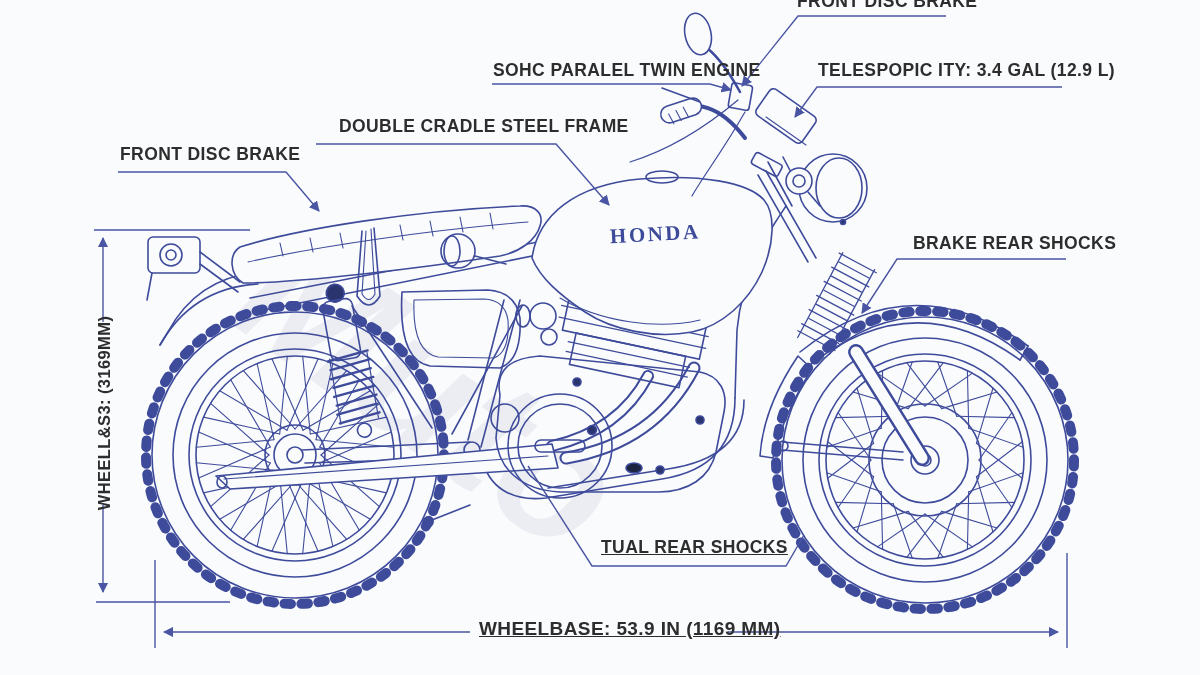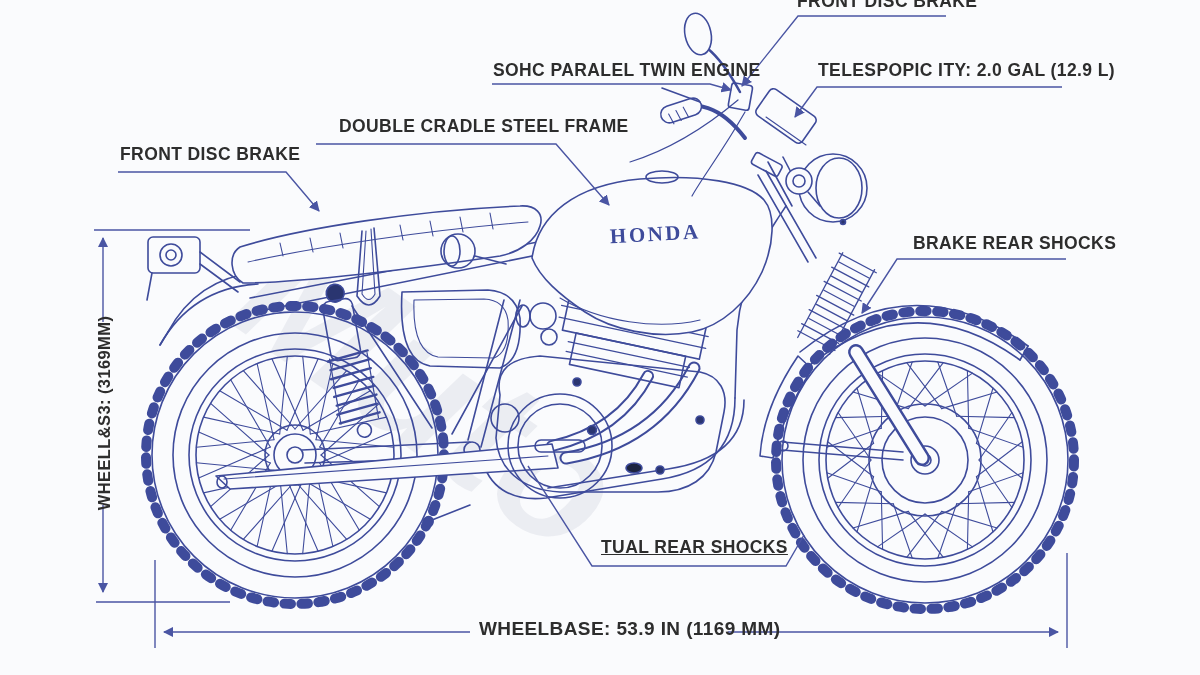--- a/index.html
+++ b/index.html
@@ -356,21 +356,21 @@
     <path d="M1062 87 L817 87 L795 117" marker-end="url(#arr)"></path>
     <path d="M316 144 L556 144 L609 205" marker-end="url(#arr)"></path>
     <path d="M118 172 L286 172 L319 211" marker-end="url(#arr)"></path>
     <path d="M1066 259 L897 259 L862 313" marker-end="url(#arr)"></path>
     <path d="M528 466 L592 566 L786 566 L804 535"></path>
   </g>
 </svg>
 
 <div class="lbl" style="left:797px;top:-9px;">FRONT DISC BRAKE</div>
 <div class="lbl" style="left:493px;top:60px;">SOHC PARALEL TWIN ENGINE</div>
-<div class="lbl" style="left:818px;top:60px;">TELESPOPIC ITY: 2.0 GAL (12.9 L)</div>
+<div class="lbl" style="left:818px;top:60px;">TELESPOPIC ITY: 3.4 GAL (12.9 L)</div>
 <div class="lbl" style="left:318px;top:116px;margin-left:21px;">DOUBLE CRADLE STEEL FRAME</div>
 <div class="lbl" style="left:120px;top:144px;">FRONT DISC BRAKE</div>
 <div class="lbl" style="left:913px;top:233px;">BRAKE REAR SHOCKS</div>
 <div class="lbl" style="left:601px;top:537px;text-decoration:underline;">TUAL REAR SHOCKS</div>
 <div class="lbl vert" style="left:104px;top:413px;">WHEELL&amp;S3: (3169MM)</div>
-<div class="lbl big" style="left:479px;top:618px;">WHEELBASE: 53.9 IN (1169 MM)</div>
+<div class="lbl big" style="left:479px;top:618px;text-decoration:underline;">WHEELBASE: 53.9 IN (1169 MM)</div>
 
 </div>
 
 </body></html>

